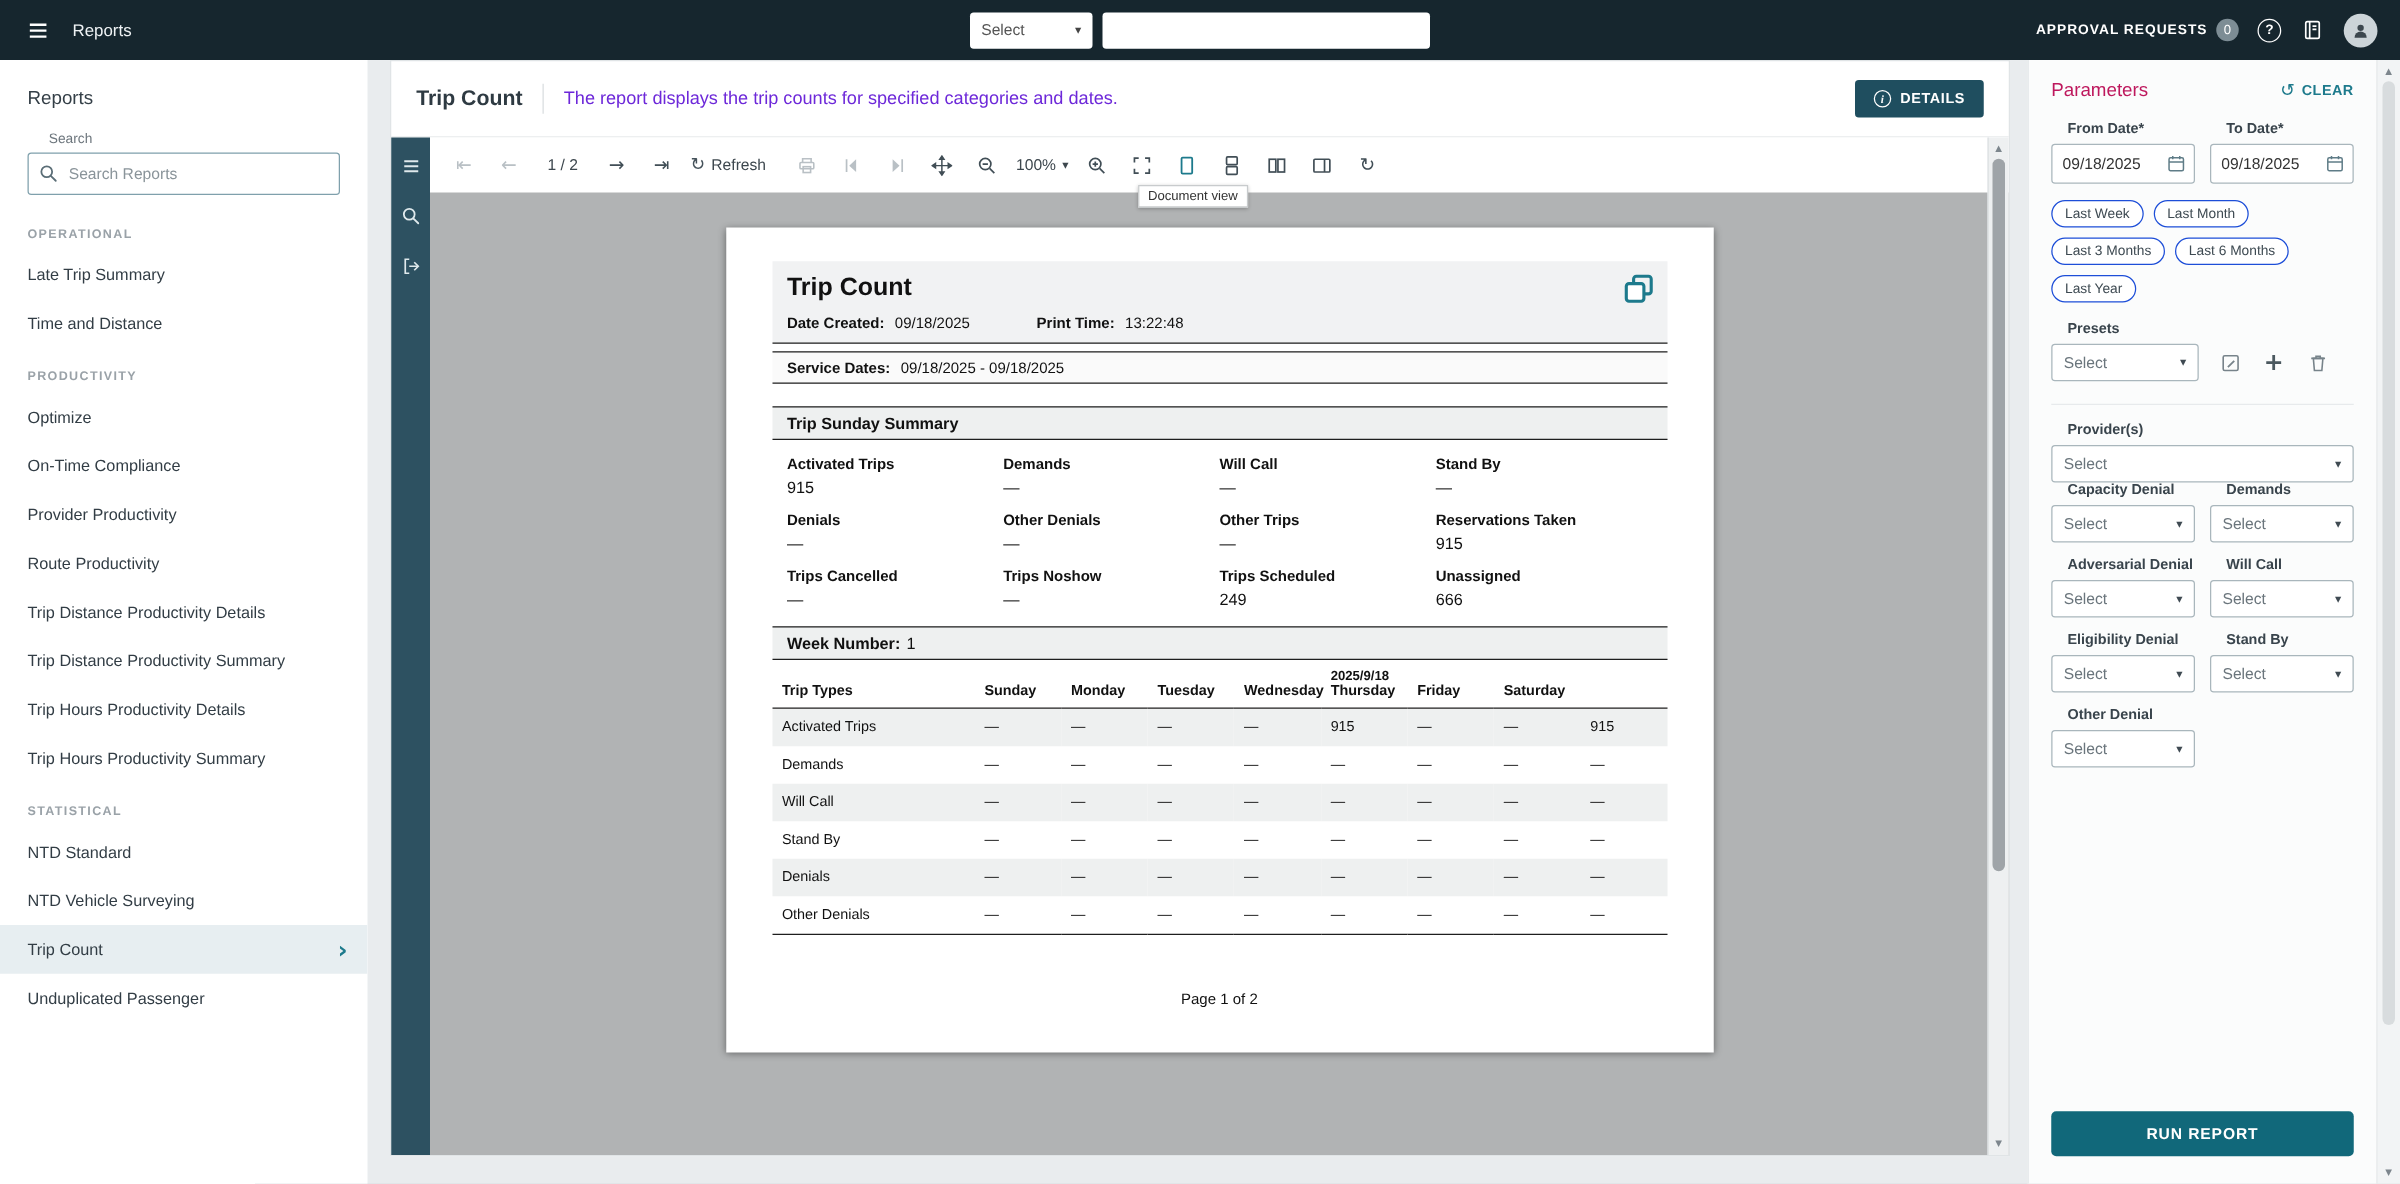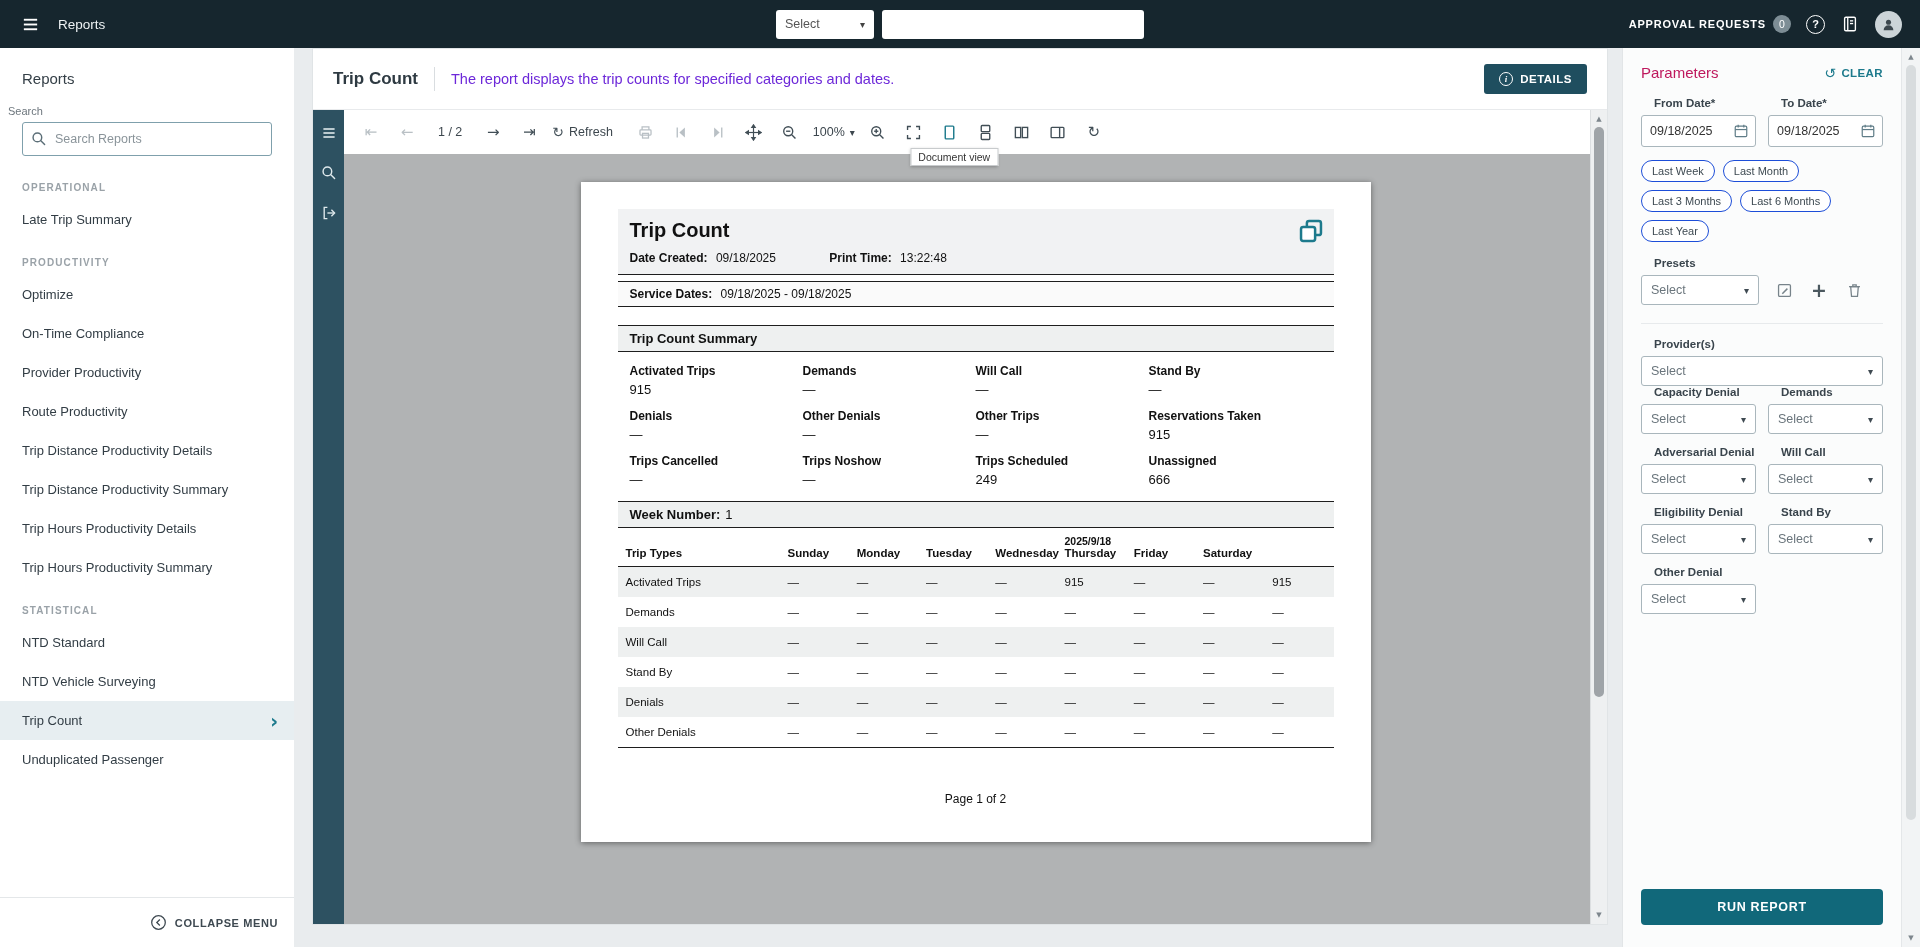--- a/index.html
+++ b/index.html
@@ -29,21 +29,21 @@
   .tb-notebook svg{width:18px;height:18px;}
   .tb-avatar{width:27px;height:27px;border-radius:50%;background:#ccd4d8;color:#3c474e;display:flex;align-items:center;justify-content:center;cursor:pointer;}
   .tb-avatar svg{width:15px;height:15px;}
 
   
   .app{display:flex;height:899px;background:#e9ecee;}
 
   
   .sidebar{width:294px;background:#fff;display:flex;flex-direction:column;box-sizing:border-box;}
   .sb-title{padding:22px 22px 0;font-size:15px;color:#343f47;}
-  .sb-search-label{padding:18px 8px 5px;font-size:11px;color:#6d767d;}
+  .sb-search-label{padding:18px 39px 5px;font-size:11px;color:#6d767d;}
   .sb-search{margin:0 22px;position:relative;}
   .sb-search input{width:100%;height:34px;border:1px solid #7fa0ac;border-radius:3px;padding:0 8px 0 32px;font-size:12.5px;box-sizing:border-box;color:#333;}
   .sb-search input::placeholder{color:#8a949a;}
   .sb-search-icon{position:absolute;left:9px;top:9px;width:16px;height:16px;color:#5b6e77;}
   .sb-search-icon svg{width:16px;height:16px;}
   .sb-nav{flex:1;overflow:hidden;margin-top:8px;}
   .sb-section{padding:18px 22px 7px;font-size:10px;font-weight:bold;letter-spacing:1.1px;color:#9aa2a8;}
   .sb-item{padding:12px 16px 12px 22px;font-size:13px;color:#323d45;display:flex;justify-content:space-between;align-items:center;cursor:pointer;}
   .sb-item.selected{background:#e7eef1;}
   .sb-chevron{color:#1d7a8c;font-size:19px;font-weight:bold;line-height:14px;}
@@ -192,45 +192,39 @@
         <svg viewBox="0 0 20 20" fill="none" stroke="currentColor" stroke-width="1.8">
             <circle cx="8" cy="8" r="5.4"></circle>
             <line x1="12.3" y1="12.3" x2="17" y2="17" stroke-linecap="round"></line>
           </svg>
       </span>
       <input placeholder="Search Reports" style="">
     </div>
     <nav class="sb-nav">
       <div class="sb-section">OPERATIONAL</div>
       <div class="sb-item">Late Trip Summary</div>
+      <div class="sb-item">Time and Distance</div>
       <div class="sb-section">PRODUCTIVITY</div>
       <div class="sb-item">Optimize</div>
       <div class="sb-item">On-Time Compliance</div>
       <div class="sb-item">Provider Productivity</div>
       <div class="sb-item">Route Productivity</div>
       <div class="sb-item">Trip Distance Productivity Details</div>
       <div class="sb-item">Trip Distance Productivity Summary</div>
       <div class="sb-item">Trip Hours Productivity Details</div>
       <div class="sb-item">Trip Hours Productivity Summary</div>
       <div class="sb-section">STATISTICAL</div>
       <div class="sb-item">NTD Standard</div>
       <div class="sb-item">NTD Vehicle Surveying</div>
       <div class="sb-item selected">
         <span>Trip Count</span>
         <span class="sb-chevron glyph">›</span>
       </div>
       <div class="sb-item">Unduplicated Passenger</div>
     </nav>
-    <div class="sb-collapse">
-      <svg viewBox="0 0 20 20" fill="none" stroke="currentColor" stroke-width="1.5">
-          <circle cx="10" cy="10" r="8"></circle>
-          <path d="M11.6 6.5 L8 10 L11.6 13.5"></path>
-        </svg>
-      <span>COLLAPSE MENU</span>
-    </div>
   </aside>
 
   <section class="main">
     <div class="main-header">
       <span class="mh-title">Trip Count</span>
       <span class="mh-sep"></span>
       <span class="mh-desc">The report displays the trip counts for specified categories and dates.</span>
       <button class="mh-details">
         <span class="info-badge">i</span>
         <span>DETAILS</span>
@@ -372,21 +366,21 @@
                 <span class="b ml">Print Time:</span>
                 <span>13:22:48</span>
               </div>
             </div>
 
             <div class="r-band r-service">
               <span class="b">Service Dates:</span>
               <span>09/18/2025 - 09/18/2025</span>
             </div>
 
-            <div class="r-band gray r-mt">Trip Count Summary</div>
+            <div class="r-band gray r-mt">Trip Sunday Summary</div>
 
             <div class="r-summary">
               <div class="sum-row">
                 <div>
                     <div class="sum-label">Activated Trips</div>
                     <div class="sum-value">915</div>
                   </div>
                 <div>
                     <div class="sum-label">Demands</div>
                     <div class="sum-value">—</div>

